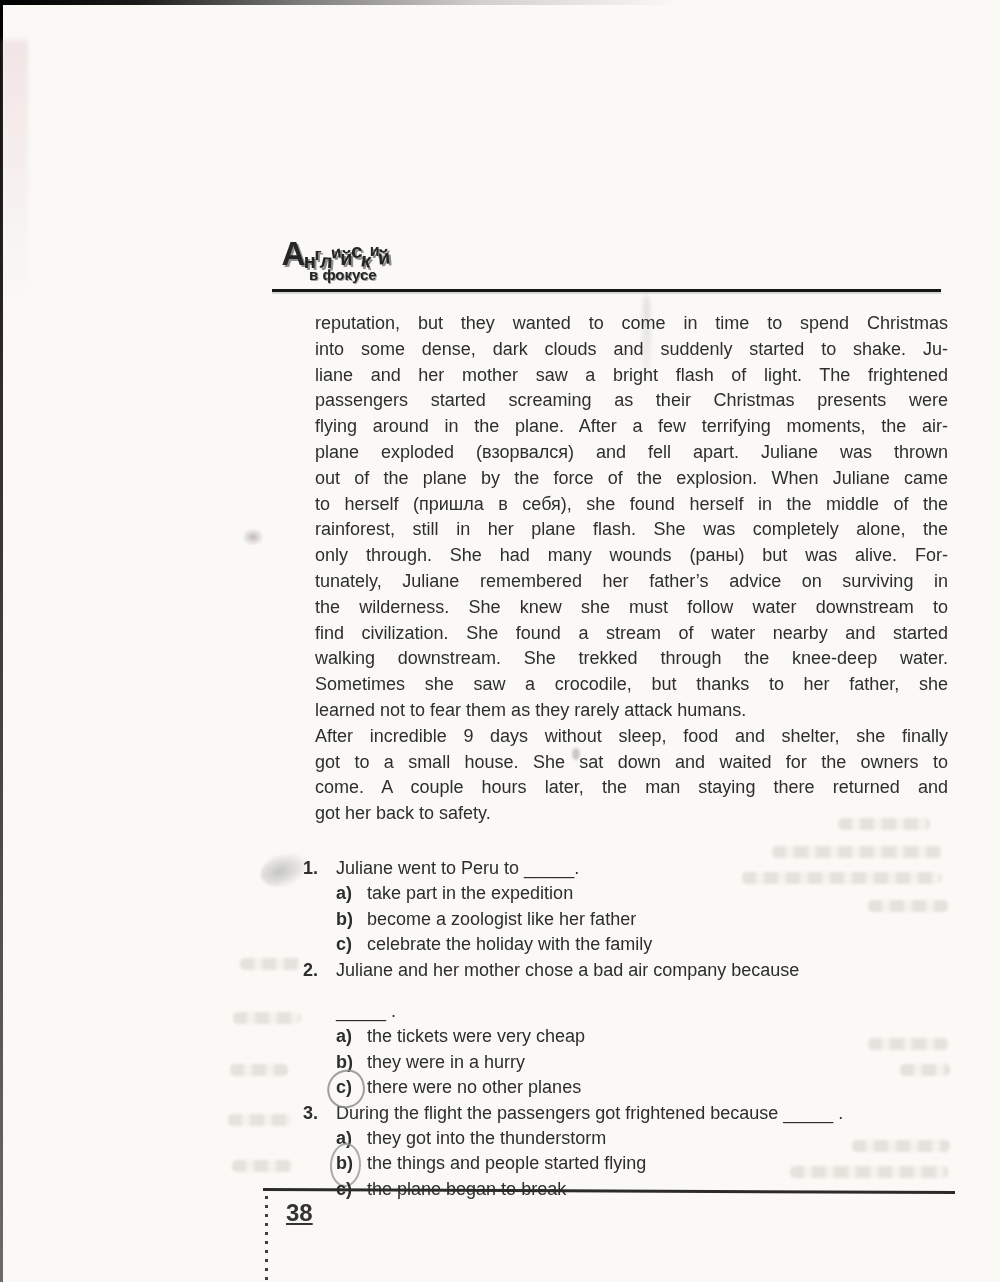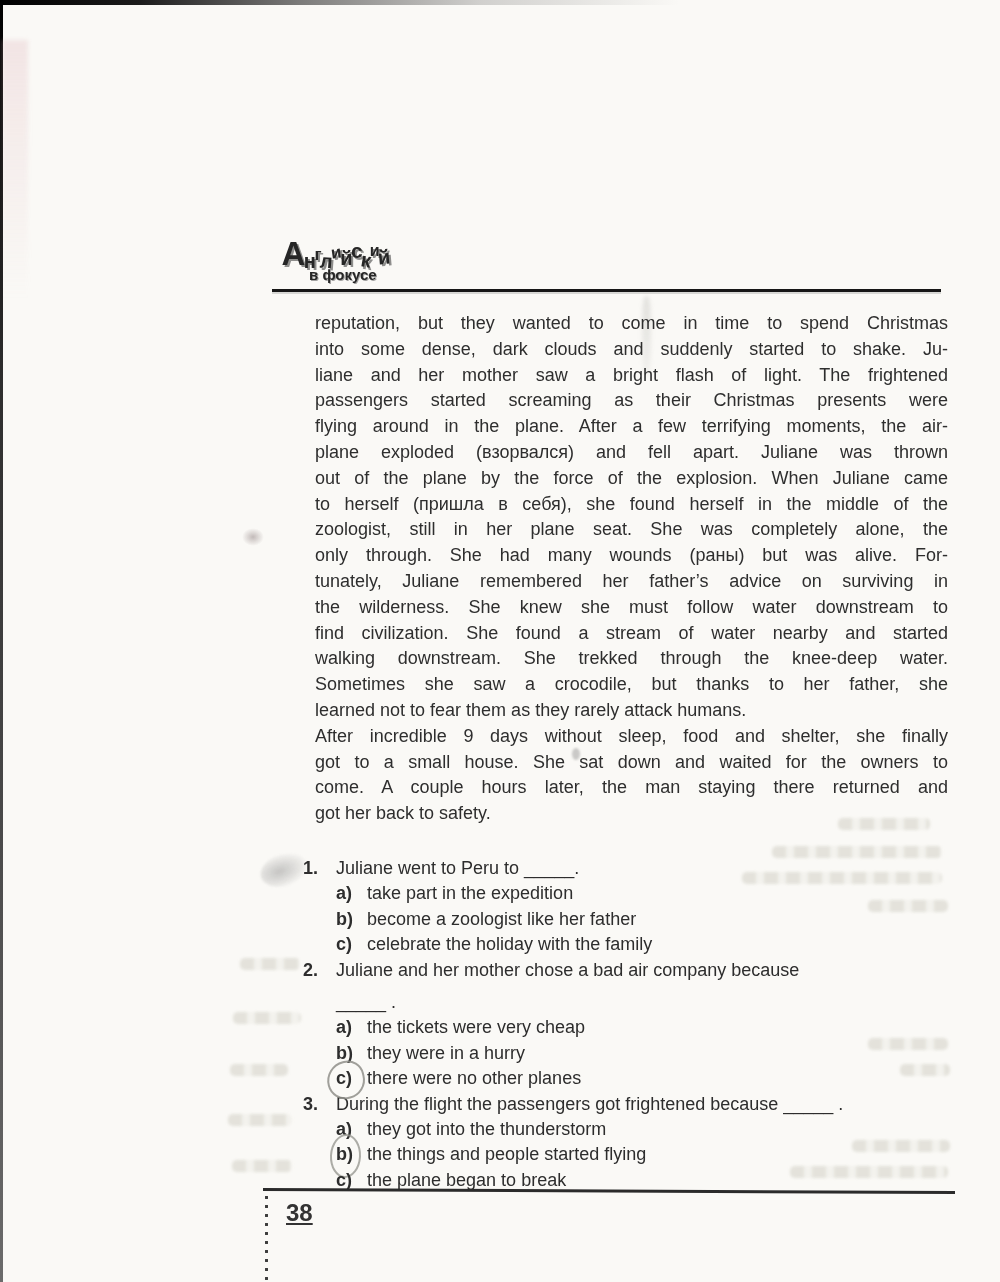--- a/index.html
+++ b/index.html
@@ -63,21 +63,21 @@
   .pline { text-align:justify; text-align-last:justify; white-space:normal; }
   .pline.last { text-align-last:left; }
   
   .questions { position:absolute; left:303px; top:856px; width:652px;
     font-size:18px; line-height:25.4px; color:#2d2d2d; }
   .q { display:flex; align-items:flex-start; }
   .q-num { width:33px; flex:none; font-weight:700; }
   .q-main { flex:1; }
   .opt { display:flex; position:relative; }
   .opt-letter { width:31px; flex:none; font-weight:700; }
-  .blank-line { margin-top:7px; }
+  .blank-line { margin-top:16px; }
   .circle-c { position:absolute; left:-9px; top:-5px; width:34px; height:34px;
     border:2.5px solid rgba(143,143,137,.85); border-radius:55% 45% 52% 48%;
     transform:rotate(-14deg); }
   .circle-b { position:absolute; left:-6px; top:-8px; width:27px; height:40px;
     border:2px solid rgba(152,152,146,.8); border-radius:50%;
     transform:rotate(3deg); }
 </style>
 </head>
 <body>
 
@@ -113,21 +113,21 @@
 
   <div class="passage">
     <div class="pline">reputation, but they wanted to come in time to spend Christmas</div>
     <div class="pline">into some dense, dark clouds and suddenly started to shake. Ju-</div>
     <div class="pline">liane and her mother saw a bright flash of light. The frightened</div>
     <div class="pline">passengers started screaming as their Christmas presents were</div>
     <div class="pline">flying around in the plane. After a few terrifying moments, the air-</div>
     <div class="pline">plane exploded (взорвался) and fell apart. Juliane was thrown</div>
     <div class="pline">out of the plane by the force of the explosion. When Juliane came</div>
     <div class="pline">to herself (пришла в себя), she found herself in the middle of the</div>
-    <div class="pline">zoologist, still in her plane seat. She was completely alone, the</div>
+    <div class="pline">rainforest, still in her plane flash. She was completely alone, the</div>
     <div class="pline">only through. She had many wounds (раны) but was alive. For-</div>
     <div class="pline">tunately, Juliane remembered her father’s advice on surviving in</div>
     <div class="pline">the wilderness. She knew she must follow water downstream to</div>
     <div class="pline">find civilization. She found a stream of water nearby and started</div>
     <div class="pline">walking downstream. She trekked through the knee-deep water.</div>
     <div class="pline">Sometimes she saw a crocodile, but thanks to her father, she</div>
     <div class="pline last">learned not to fear them as they rarely attack humans.</div>
     <div class="pline">After incredible 9 days without sleep, food and shelter, she finally</div>
     <div class="pline">got to a small house. She sat down and waited for the owners to</div>
     <div class="pline">come. A couple hours later, the man staying there returned and</div>

